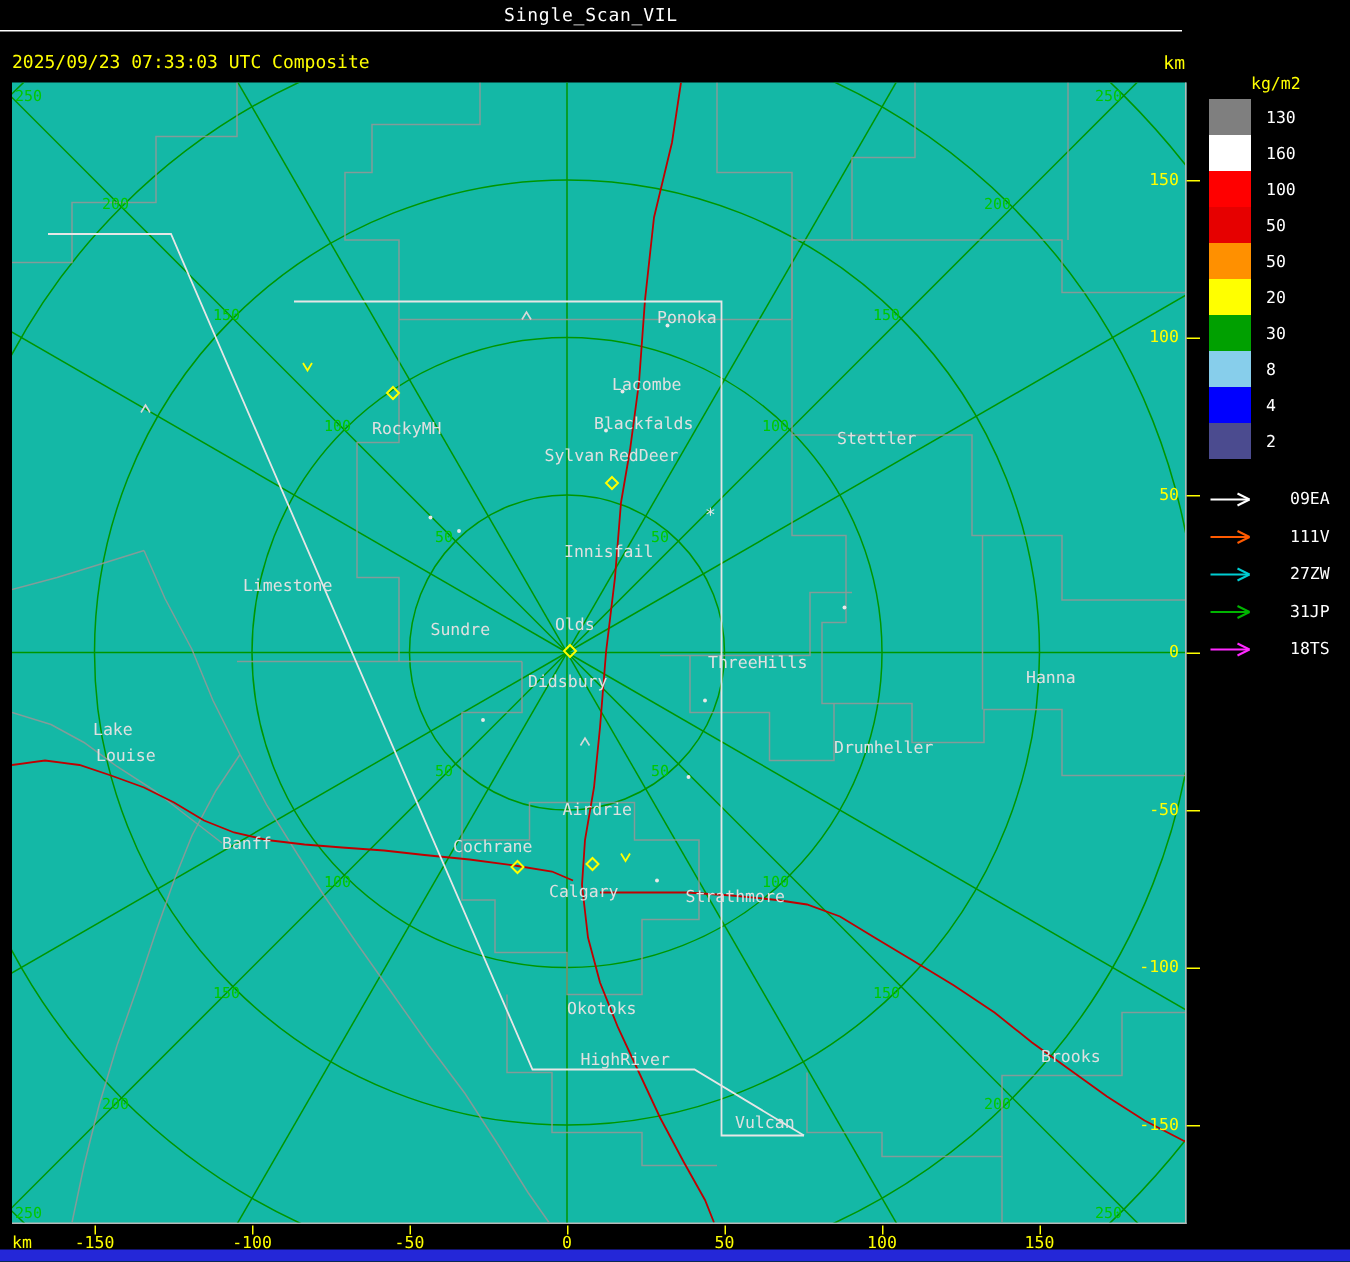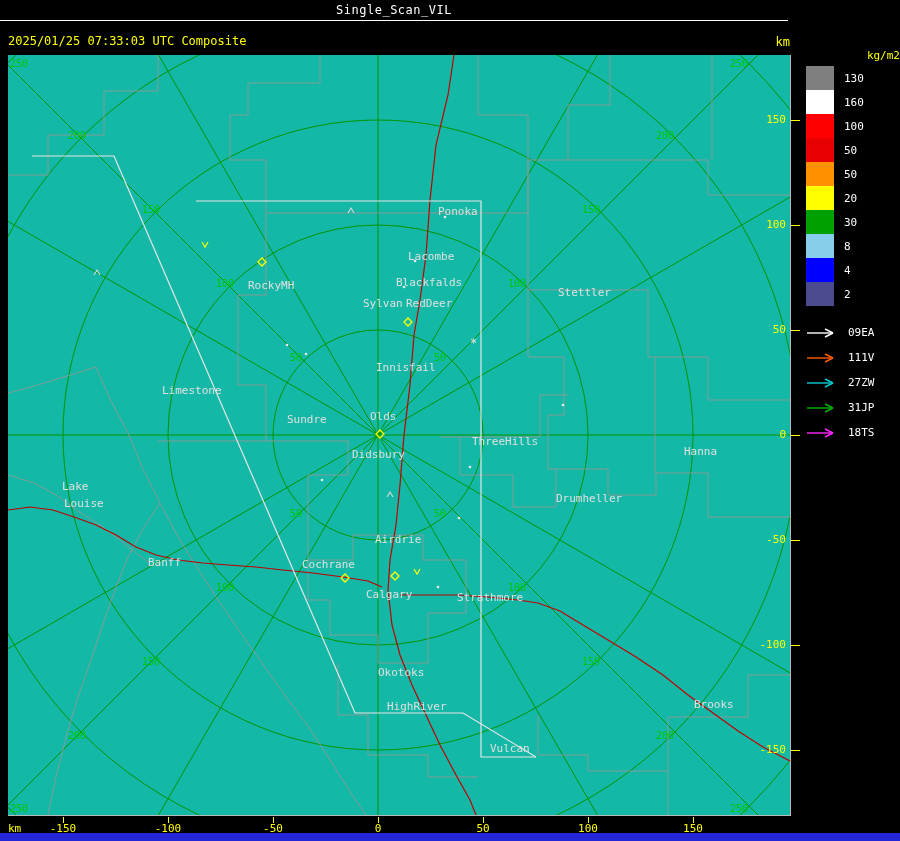--- a/index.html
+++ b/index.html
@@ -7,43 +7,43 @@
        font-family:"DejaVu Sans Mono","Liberation Mono",monospace;}
   .titlebar{position:absolute;left:0;top:0;width:788px;height:20px;
             border-bottom:1px solid #ffffff;color:#ffffff;font-size:12px;
             line-height:20px;text-align:center;letter-spacing:.5px;}
   .hdr-left{position:absolute;left:8px;top:34px;color:#ffff00;font-size:12px;}
   .hdr-right{position:absolute;left:760px;top:35px;width:30px;text-align:right;
              color:#ffff00;font-size:12px;}
   #map-host{position:absolute;left:8px;top:55px;width:782px;height:760px;
             background:#14b8a6;border-right:1px solid #b8b8b8;border-bottom:1px solid #b8b8b8;}
   #map-host svg{display:block;}
-  .sidebar{position:absolute;left:800px;top:21px;width:100px;height:811px;text-align:right;}
+  .sidebar{position:absolute;left:800px;top:21px;width:100px;height:811px;}
   .scale-unit{margin:28px 0 4px 34px;color:#ffff00;font-size:11px;}
   .scale-row{display:flex;align-items:center;height:24px;margin-left:6px;}
   .scale-swatch{width:28px;height:24px;flex:0 0 28px;}
   .scale-label{margin-left:10px;color:#ffffff;font-size:11px;}
   #radar-list{margin-top:14px;}
   .radar-row{display:flex;align-items:center;height:25px;margin-left:6px;}
-  .radar-label{margin-left:8px;color:#ffffff;font-size:11px;}
+  .radar-label{margin-left:20px;color:#ffffff;font-size:11px;}
   .ytick{position:absolute;width:9px;height:1px;background:#ffff00;left:791px;}
   .ytick-label{position:absolute;left:750px;width:36px;text-align:right;
                color:#ffff00;font-size:11px;}
   .xtick{position:absolute;width:1px;height:6px;background:#ffff00;top:817px;}
   .xtick-label{position:absolute;top:822px;width:40px;text-align:center;
                color:#ffff00;font-size:11px;}
   .km-bl{position:absolute;left:8px;top:822px;color:#ffff00;font-size:11px;}
   .taskbar{position:absolute;left:0;top:833px;width:900px;height:8px;background:#2427d8;}
 </style>
 </head>
 <body>
 
 <div class="titlebar">Single_Scan_VIL</div>
 
-<span class="hdr-left">2025/01/25 07:33:03 UTC Composite</span>
+<span class="hdr-left">2025/09/23 07:33:03 UTC Composite</span>
 <span class="hdr-right">km</span>
 
 <div id="map-host">
     <svg width="782" height="760" viewBox="0 0 782 760">
       <line x1="370" y1="380" x2="370" y2="-220" stroke="#009600" stroke-width="1"></line>
       <line x1="370" y1="380" x2="670" y2="-139.6152422706632" stroke="#009600" stroke-width="1"></line>
       <line x1="370" y1="380" x2="794.2640687119285" y2="-44.26406871192853" stroke="#009600" stroke-width="1"></line>
       <line x1="370" y1="380" x2="889.6152422706632" y2="79.99999999999994" stroke="#009600" stroke-width="1"></line>
       <line x1="370" y1="380" x2="970" y2="379.99999999999994" stroke="#009600" stroke-width="1"></line>
       <line x1="370" y1="380" x2="889.6152422706632" y2="679.9999999999999" stroke="#009600" stroke-width="1"></line>

